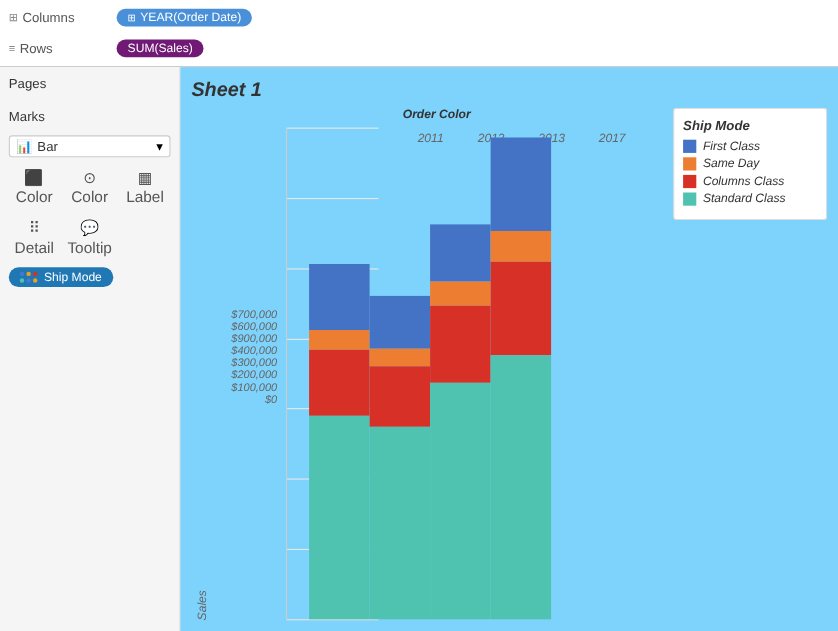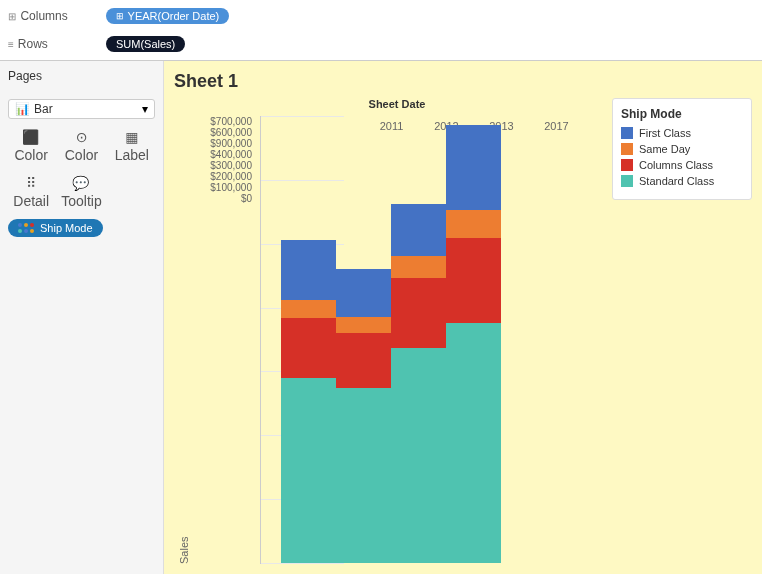--- a/index.html
+++ b/index.html
@@ -53,21 +53,21 @@
       display: flex;
       align-items: center;
       gap: 4px;
     }
 
     .pill-blue {
       background: #4a90d9;
     }
 
     .pill-green {
-      background: #0f172a;
+      background: #701a75;
     }
 
     .pill-icon {
       font-size: 9px;
     }
 
     .main-area {
       display: flex;
       flex: 1;
       overflow: hidden;
@@ -167,25 +167,26 @@
       border-radius: 50%;
     }
 
     .dot-blue { background: #4878cf; }
     .dot-orange { background: #e8a020; }
     .dot-red { background: #d63027; }
     .dot-teal { background: #4fc3b0; }
 
     .content-area {
       flex: 1;
-      background: #fef9c3;
+      background: #7dd3fc;
       display: flex;
       flex-direction: column;
       padding: 10px;
       overflow: hidden;
+      font-style: italic;
     }
 
     .sheet-title {
       font-size: 18px;
       font-weight: bold;
       color: #333;
       margin-bottom: 6px;
     }
 
     .chart-container {
@@ -220,21 +221,21 @@
 
     .chart-plot {
       flex: 1;
       display: flex;
       position: relative;
     }
 
     .y-axis {
       display: flex;
       flex-direction: column;
-      justify-content: flex-start;
+      justify-content: center;
       padding-bottom: 30px;
       padding-right: 8px;
       align-items: flex-end;
       width: 70px;
     }
 
     .y-tick {
       font-size: 10px;
       color: #666;
     }
@@ -364,20 +365,21 @@
 <div class="main-area">
 
   <div class="sidebar">
 
     <div>
       <div class="sidebar-section-title">Pages</div>
     </div>
 
 
     <div class="marks-section">
+      <div class="sidebar-section-title">Marks</div>
 
       <div class="marks-dropdown">
         <div class="marks-dropdown-label">
           <span>📊</span>
           <span>Bar</span>
         </div>
         <span>▾</span>
       </div>
 
       <div class="marks-grid">
@@ -419,21 +421,21 @@
 
   <div class="content-area">
     <div class="sheet-title">Sheet 1</div>
 
     <div style="display:flex; flex:1; overflow:hidden;">
 
       <div class="chart-container">
         <div class="y-axis-label">Sales</div>
 
         <div class="chart-inner">
-          <div class="chart-title">Sheet Date</div>
+          <div class="chart-title">Order Color</div>
 
           <div class="chart-plot">
             <div class="y-axis" id="y-axis">
                 <div class="y-tick">$700,000</div>
                 <div class="y-tick">$600,000</div>
                 <div class="y-tick">$900,000</div>
                 <div class="y-tick">$400,000</div>
                 <div class="y-tick">$300,000</div>
                 <div class="y-tick">$200,000</div>
                 <div class="y-tick">$100,000</div>

